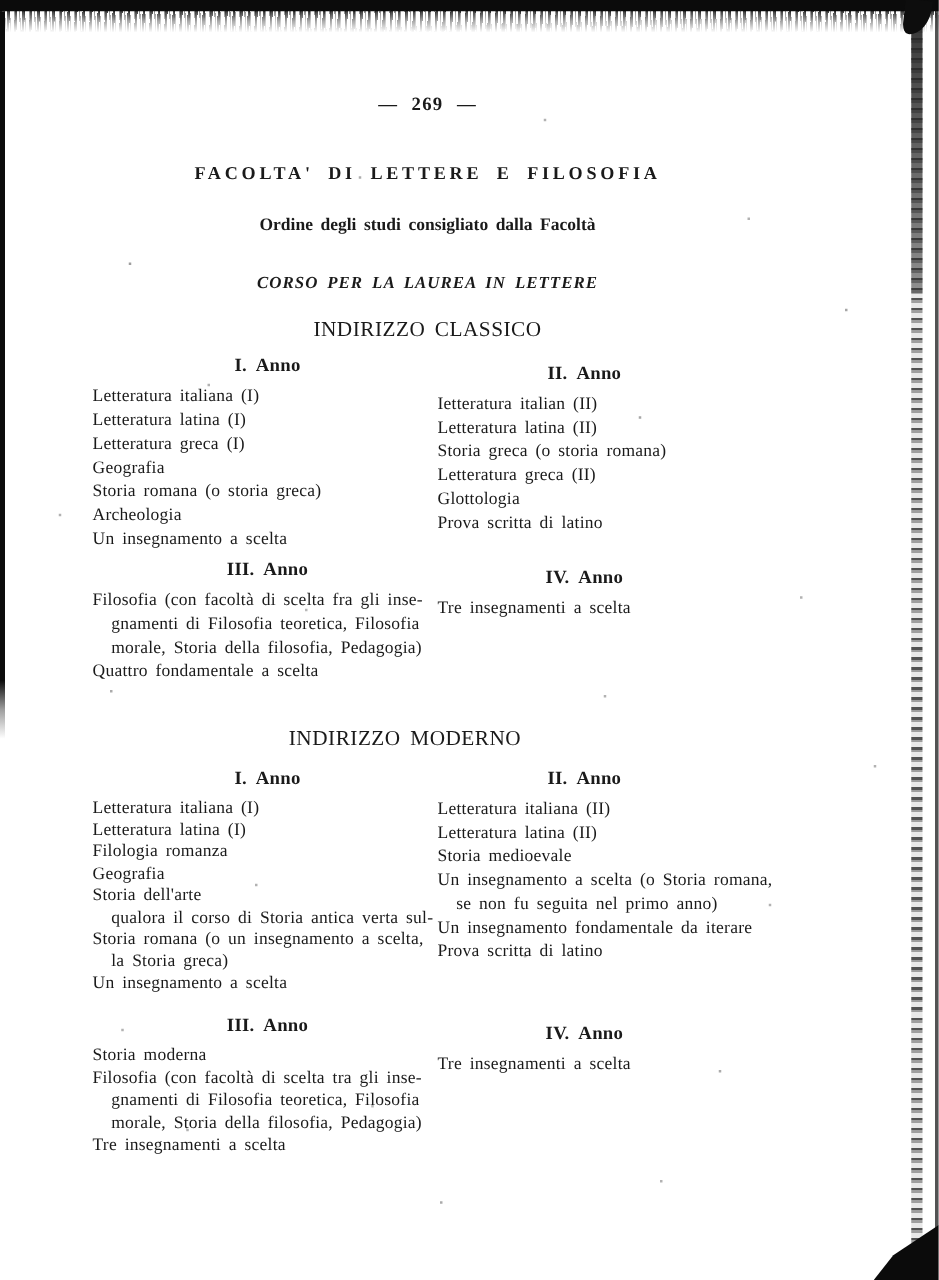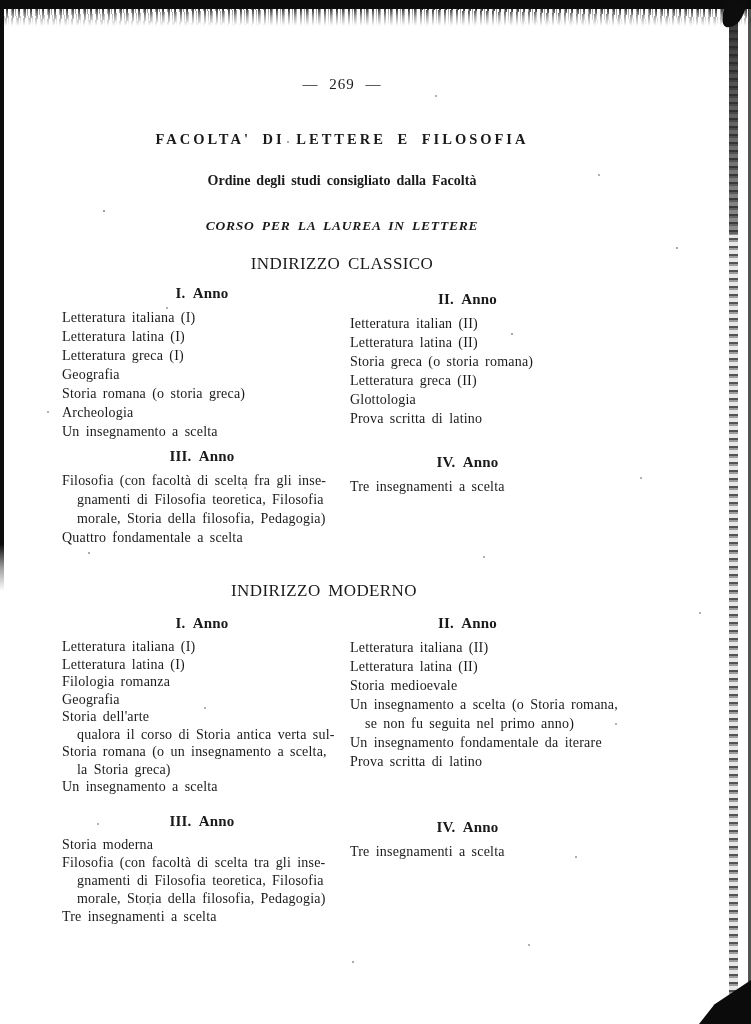--- a/index.html
+++ b/index.html
@@ -57,33 +57,33 @@
       699px 612px 0 0 rgba(0,0,0,.3), 47px 411px 0 0 rgba(0,0,0,.3),
       676px 247px 0 0 rgba(0,0,0,.35), 244px 487px 0 0 rgba(0,0,0,.28),
       483px 556px 0 0 rgba(0,0,0,.3), 615px 723px 0 0 rgba(0,0,0,.3),
       97px 823px 0 0 rgba(0,0,0,.3), 528px 944px 0 0 rgba(0,0,0,.3),
       297px 884px 0 0 rgba(0,0,0,.28), 166px 307px 0 0 rgba(0,0,0,.3),
       598px 174px 0 0 rgba(0,0,0,.3), 435px 95px 0 0 rgba(0,0,0,.3);
   }
 
   
   .center-line { position:absolute; left:62px; width:560px; text-align:center; white-space:nowrap; }
-  .pageno   { top:76px;  font-weight:normal; font-size:15px; letter-spacing:1px; word-spacing:6px; }
+  .pageno   { top:76px;  font-weight:bold; font-size:15px; letter-spacing:1px; word-spacing:6px; }
   .faculty  { top:131px; font-weight:bold; font-size:14.5px; letter-spacing:3px; word-spacing:5px; }
   .subtitle { top:173px; font-weight:bold; font-size:14px; word-spacing:2.5px; }
   .course   { top:218px; font-weight:bold; font-style:italic; font-size:13.5px; letter-spacing:.8px; word-spacing:3px; }
   .indirizzo{ font-size:17px; letter-spacing:.4px; word-spacing:3px; }
   .ind-classico { top:254px; }
   .ind-moderno  { top:581px; transform:translateX(-18px); }
 
   .row { position:absolute; left:62px; width:585px; height:0; overflow:visible; }
   .row1 { top:284px; } .row2 { top:447px; } .row3 { top:614px; } .row4 { top:812px; }
 
   .col { position:absolute; top:0; font-size:14px; line-height:19px; letter-spacing:.2px; word-spacing:2.5px; }
-  .col-l { left:0;    width:292px; }
+  .col-l { left:12px;    width:292px; }
   .col-r { left:288px; width:297px; }
 
   .year { font-weight:bold; font-size:15px; line-height:19px; text-align:center; margin-bottom:5px; word-spacing:4px; }
   .col-l .year { width:280px; }
   .col-r .year { width:235px; }
 
   .dip { padding-top:6px; }          
   .items.tight  { line-height:17.5px; }
   .items.tight2 { line-height:18px; }
   .line { white-space:nowrap; }

